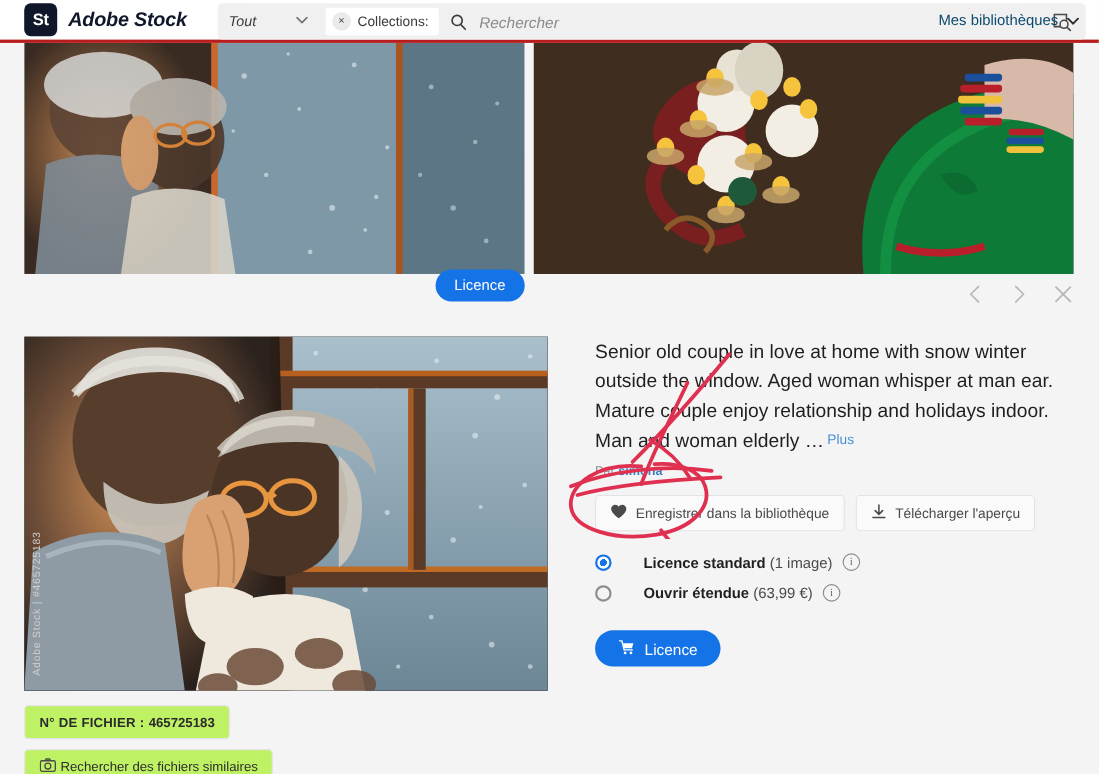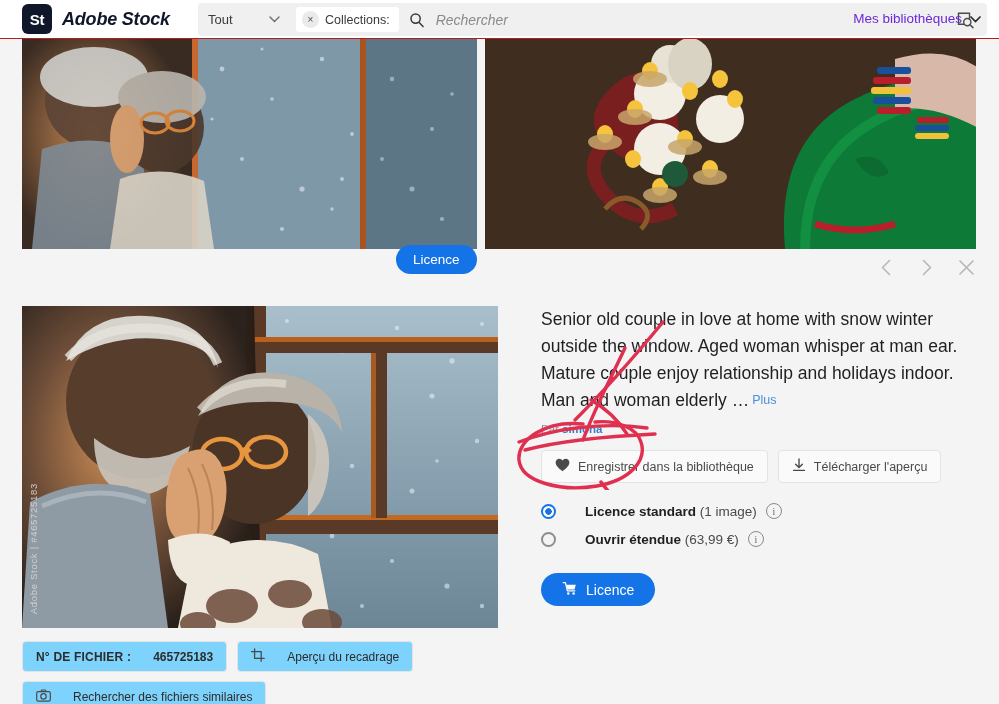--- a/index.html
+++ b/index.html
@@ -10,41 +10,42 @@
     overflow:hidden;
     position:relative;
     color:#2c2c2c;
   }
 
   
   .header{
     position:absolute;top:0;left:0;width:999px;height:39px;
     background:#ffffff;
     display:flex;align-items:center;
-    border-bottom:1px solid #b91c1c;
+    border-bottom:3px solid #b91c1c;
     box-sizing:border-box;
   }
   .brand{display:flex;align-items:center;margin-left:22px;gap:10px;}
   .brand-mark{
     width:30px;height:30px;border-radius:6px;background:#10172b;
     color:#fff;font-size:15px;font-weight:bold;
     display:flex;align-items:center;justify-content:center;
     letter-spacing:-0.3px;
   }
   .brand-name{font-size:18px;font-weight:bold;color:#10172b;letter-spacing:-0.2px;font-style:italic;}
 
   .search-wrap{
     position:absolute;left:198px;top:3px;height:33px;
     display:flex;align-items:stretch;
   }
   .scope-select{
     width:92px;background:#f0f0f0;border-radius:4px 0 0 4px;
     display:flex;align-items:center;justify-content:space-between;
     padding:0 10px;box-sizing:border-box;font-size:13px;color:#3b3b3b;
     cursor:pointer;
+    font-style:italic;
   }
   .chev{font-size:11px;color:#6e6e6e;line-height:1;}
   .search-field{
     width:697px;background:#f0f0f0;border-radius:0 4px 4px 0;
     display:flex;align-items:center;position:relative;
     padding-left:6px;box-sizing:border-box;
   }
   .collection-chip{
     height:25px;background:#ffffff;border-radius:3px;
     display:flex;align-items:center;gap:6px;
@@ -61,21 +62,21 @@
     font-family:"Liberation Sans", sans-serif;
     font-size:14px;color:#15803d;font-style:italic;
     margin-left:9px;width:430px;
   }
   .search-input::placeholder{color:#8a8a8a;font-style:italic;}
   .visual-search{position:absolute;right:12px;top:7px;cursor:pointer;}
 
   .libraries{
     position:absolute;right:18px;top:11px;
     display:flex;align-items:center;gap:8px;
-    font-size:13.5px;color:#6d28d9;cursor:pointer;
+    font-size:13.5px;color:#0c4a6e;cursor:pointer;
   }
 
   
   .strip{position:absolute;top:39px;left:0;width:999px;height:210px;}
   .thumb{position:absolute;top:0;height:210px;overflow:hidden;}
   .thumb-a{left:22px;width:455px;}
   .thumb-b{left:485px;width:491px;}
 
   .licence-overlay{
     position:absolute;left:396px;top:206px;
@@ -145,22 +146,22 @@
     margin-top:14px;background:#1473e6;border:none;border-radius:19px;
     height:33px;padding:0 21px;color:#fff;font-size:14px;
     display:inline-flex;align-items:center;gap:9px;cursor:pointer;
     font-family:"Liberation Sans", sans-serif;
   }
 
   
   .bottom{position:absolute;left:22px;top:641px;display:flex;flex-direction:column;gap:9px;}
   .bottom .row{display:flex;gap:10px;}
   .filebtn{
-    background:#7dd3fc;border:1px solid #e3e3e3;border-radius:4px;height:29px;
-    padding:0 13px;display:inline-flex;align-items:center;gap:22px;
+    background:#bef264;border:1px solid #e3e3e3;border-radius:4px;height:29px;
+    padding:0 13px;display:inline-flex;align-items:center;gap:4px;
     font-size:12px;color:#2c2c2c;cursor:pointer;white-space:nowrap;
   }
   .filelabel{font-weight:bold;letter-spacing:.2px;}
   .fileval{font-weight:bold;}
 
   
   .annot{position:absolute;left:505px;top:300px;pointer-events:none;z-index:40;}
 </style>
 </head>
 <body>
@@ -507,28 +508,20 @@
     <span>Licence</span>
   </button>
 </div>
 
 <div class="bottom">
   <div class="row">
     <div class="filebtn">
       <span class="filelabel">N° DE FICHIER :</span>
       <span class="fileval">465725183</span>
     </div>
-    <div class="filebtn">
-      <span>
-        <svg width="14" height="14" viewBox="0 0 14 14">
-          <path d="M3.6 0.8v9.6h9.6M0.6 3.6h9.6v9.6" stroke="#4a4a4a" stroke-width="1.3" fill="none" stroke-linecap="round" stroke-linejoin="round"></path>
-        </svg>
-      </span>
-      <span>Aperçu du recadrage</span>
-    </div>
   </div>
   <div class="row">
     <div class="filebtn">
       <span>
         <svg width="15" height="13" viewBox="0 0 15 13">
           <rect x="0.7" y="2.6" width="13.6" height="9.6" rx="1.6" stroke="#4a4a4a" stroke-width="1.2" fill="none"></rect>
           <path d="M4.8 2.6l1-1.6h3.4l1 1.6" stroke="#4a4a4a" stroke-width="1.2" fill="none" stroke-linejoin="round"></path>
           <circle cx="7.5" cy="7.4" r="2.7" stroke="#4a4a4a" stroke-width="1.2" fill="none"></circle>
         </svg>
       </span>

